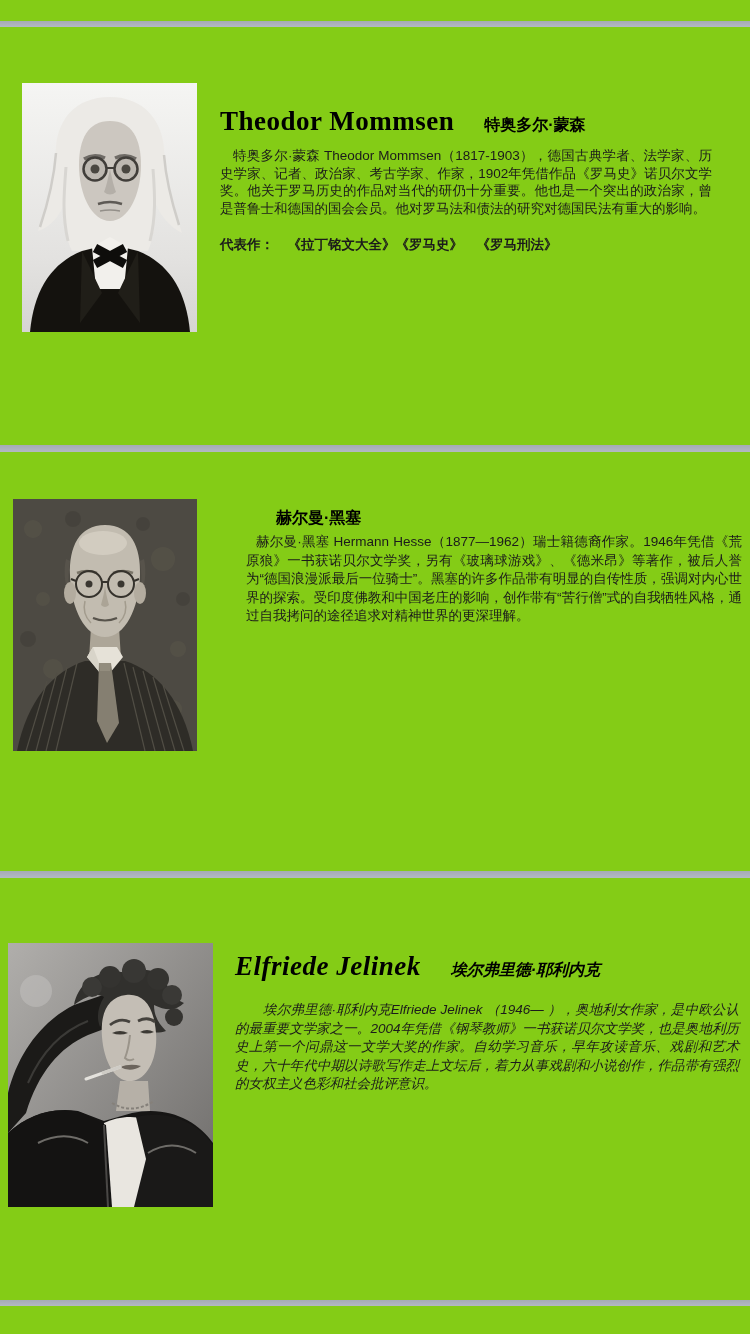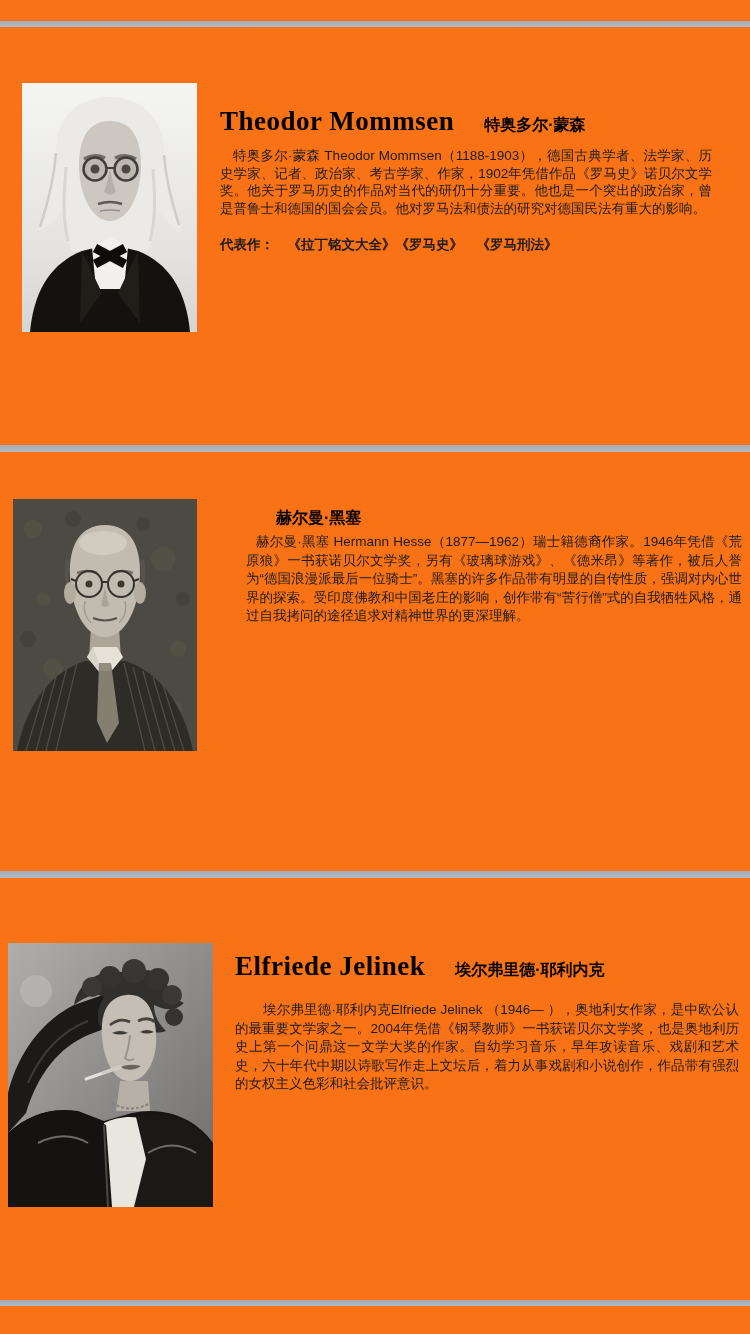--- a/index.html
+++ b/index.html
@@ -1,20 +1,20 @@
 <!DOCTYPE html>
 <html><head>
 <meta charset="utf-8">
 <style>
   html, body { margin: 0; padding: 0; background: #ffffff; }
   .page {
     position: relative;
     width: 750px;
     height: 1334px;
-    background: #f97316;
+    background: #84cc16;
     overflow: hidden;
     font-family: "Liberation Sans", "DejaVu Sans", sans-serif;
   }
   .divider {
     position: absolute;
     left: 0;
     width: 750px;
     height: 6px;
     background: linear-gradient(#a5abb5, #b3b9c1);
   }
@@ -25,21 +25,21 @@
 
   .photo { position: absolute; display: block; }
   .photo svg { display: block; width: 100%; height: 100%; }
   .photo.p1 { left: 22px; top: 83px;  width: 175px; height: 249px; }
   .photo.p2 { left: 13px; top: 499px; width: 184px; height: 252px; }
   .photo.p3 { left: 8px;  top: 943px; width: 205px; height: 264px; }
 
   .textblock { position: absolute; color: #1b1b1b; }
   .textblock.t1 { left: 220px; top: 106px; width: 492px; }
   .textblock.t2 { left: 246px; top: 508px; width: 496px; }
-  .textblock.t3 { left: 235px; top: 951px; width: 504px; }
+  .textblock.t3 { left: 235px; top: 951px; width: 504px; font-style: italic; }
 
   .title-row { display: flex; align-items: baseline; }
   .title-en {
     font-family: "Liberation Serif", "DejaVu Serif", serif;
     font-weight: bold;
     font-size: 27px;
     line-height: 30px;
     color: #000000;
     letter-spacing: 0.5px;
     white-space: nowrap;
@@ -105,21 +105,21 @@
       <path d="M60 168 L 80 210 L 58 240 Z" fill="#201e18"></path>
       <path d="M116 168 L 96 210 L 118 240 Z" fill="#201e18"></path>
     </svg>
   </div>
 
   <div class="textblock t1">
     <div class="title-row">
       <span class="title-en">Theodor Mommsen</span>
       <span class="title-zh">特奥多尔·蒙森</span>
     </div>
-    <div class="body-text bio">特奥多尔·蒙森 Theodor Mommsen（1188-1903），德国古典学者、法学家、历史学家、记者、政治家、考古学家、作家，1902年凭借作品《罗马史》诺贝尔文学奖。他关于罗马历史的作品对当代的研仍十分重要。他也是一个突出的政治家，曾是普鲁士和德国的国会会员。他对罗马法和债法的研究对德国民法有重大的影响。</div>
+    <div class="body-text bio">特奥多尔·蒙森 Theodor Mommsen（1817-1903），德国古典学者、法学家、历史学家、记者、政治家、考古学家、作家，1902年凭借作品《罗马史》诺贝尔文学奖。他关于罗马历史的作品对当代的研仍十分重要。他也是一个突出的政治家，曾是普鲁士和德国的国会会员。他对罗马法和债法的研究对德国民法有重大的影响。</div>
     <div class="body-text works">代表作：　《拉丁铭文大全》《罗马史》　《罗马刑法》</div>
   </div>
 
   <div class="photo p2" title="black-and-white portrait photo of Hermann Hesse">
     <svg viewBox="0 0 184 252" preserveAspectRatio="none" aria-hidden="true">
       <rect width="184" height="252" fill="#4d4a43"></rect>
       <g fill="#585549" opacity="0.6">
         <circle cx="20" cy="30" r="9"></circle>
           <circle cx="150" cy="60" r="12"></circle>
           <circle cx="40" cy="170" r="10"></circle>

